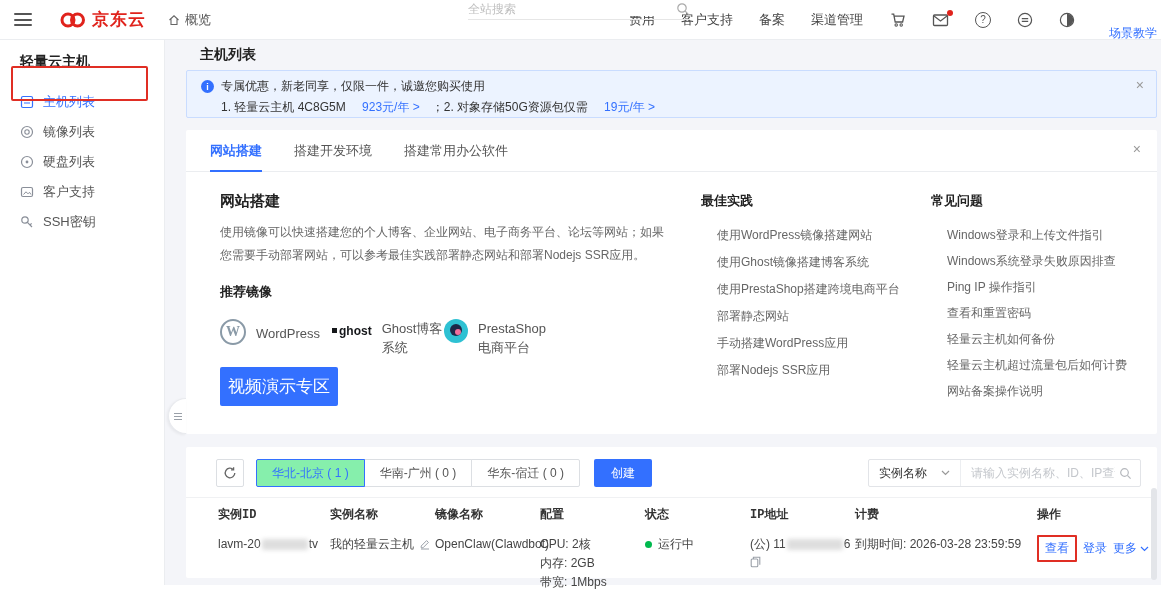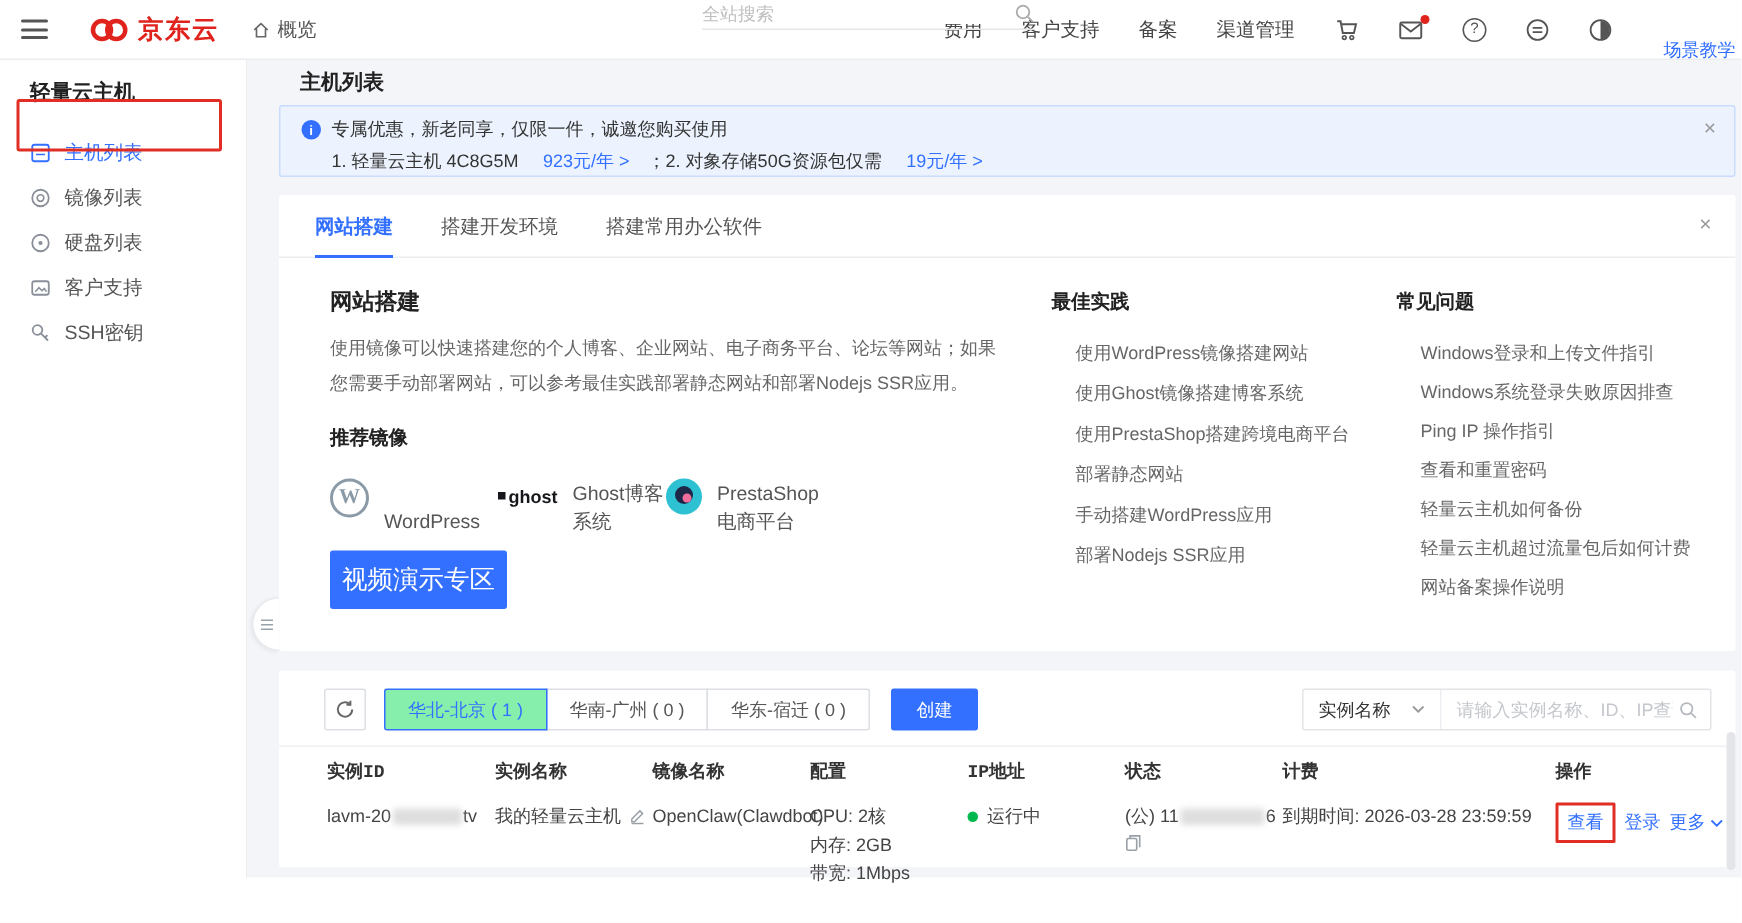--- a/index.html
+++ b/index.html
@@ -276,21 +276,21 @@
         <span class="card-close">×</span>
 
         <div class="guide-body">
           <div class="gcol1">
             <h3 class="sec-title">网站搭建</h3>
             <p class="sec-desc">使用镜像可以快速搭建您的个人博客、企业网站、电子商务平台、论坛等网站；如果您需要手动部署网站，可以参考最佳实践部署静态网站和部署Nodejs SSR应用。</p>
             <h4 class="sub-title">推荐镜像</h4>
             <div class="img-row">
               <div class="img-item">
                 <span class="wp-logo">W</span>
-                <span class="img-label" style="margin-top:19px;">WordPress</span>
+                <span class="img-label" style="margin-top:5px;">WordPress</span>
               </div>
               <div class="img-item">
                 <span class="ghost-logo">
                     <i class="ghost-sq"></i>
                     <span class="ghost-word">ghost</span>
                   </span>
                 <span class="img-label">Ghost博客系统</span>
               </div>
               <div class="img-item">
                 <span class="ps-logo">
@@ -363,22 +363,22 @@
                 </svg>
             </span>
           </div>
         </div>
 
         <div class="tgrid thead">
           <div>实例ID</div>
           <div>实例名称</div>
           <div>镜像名称</div>
           <div>配置</div>
+          <div>状态</div>
           <div>IP地址</div>
-          <div>状态</div>
           <div>计费</div>
           <div>操作</div>
         </div>
 
         <div class="tgrid trow">
           <div>
             <span>lavm-20</span><span class="blur" style="width:46px;"></span><span>tv</span>
           </div>
           <div class="name-cell">
             <span>我的轻量云主机</span>

